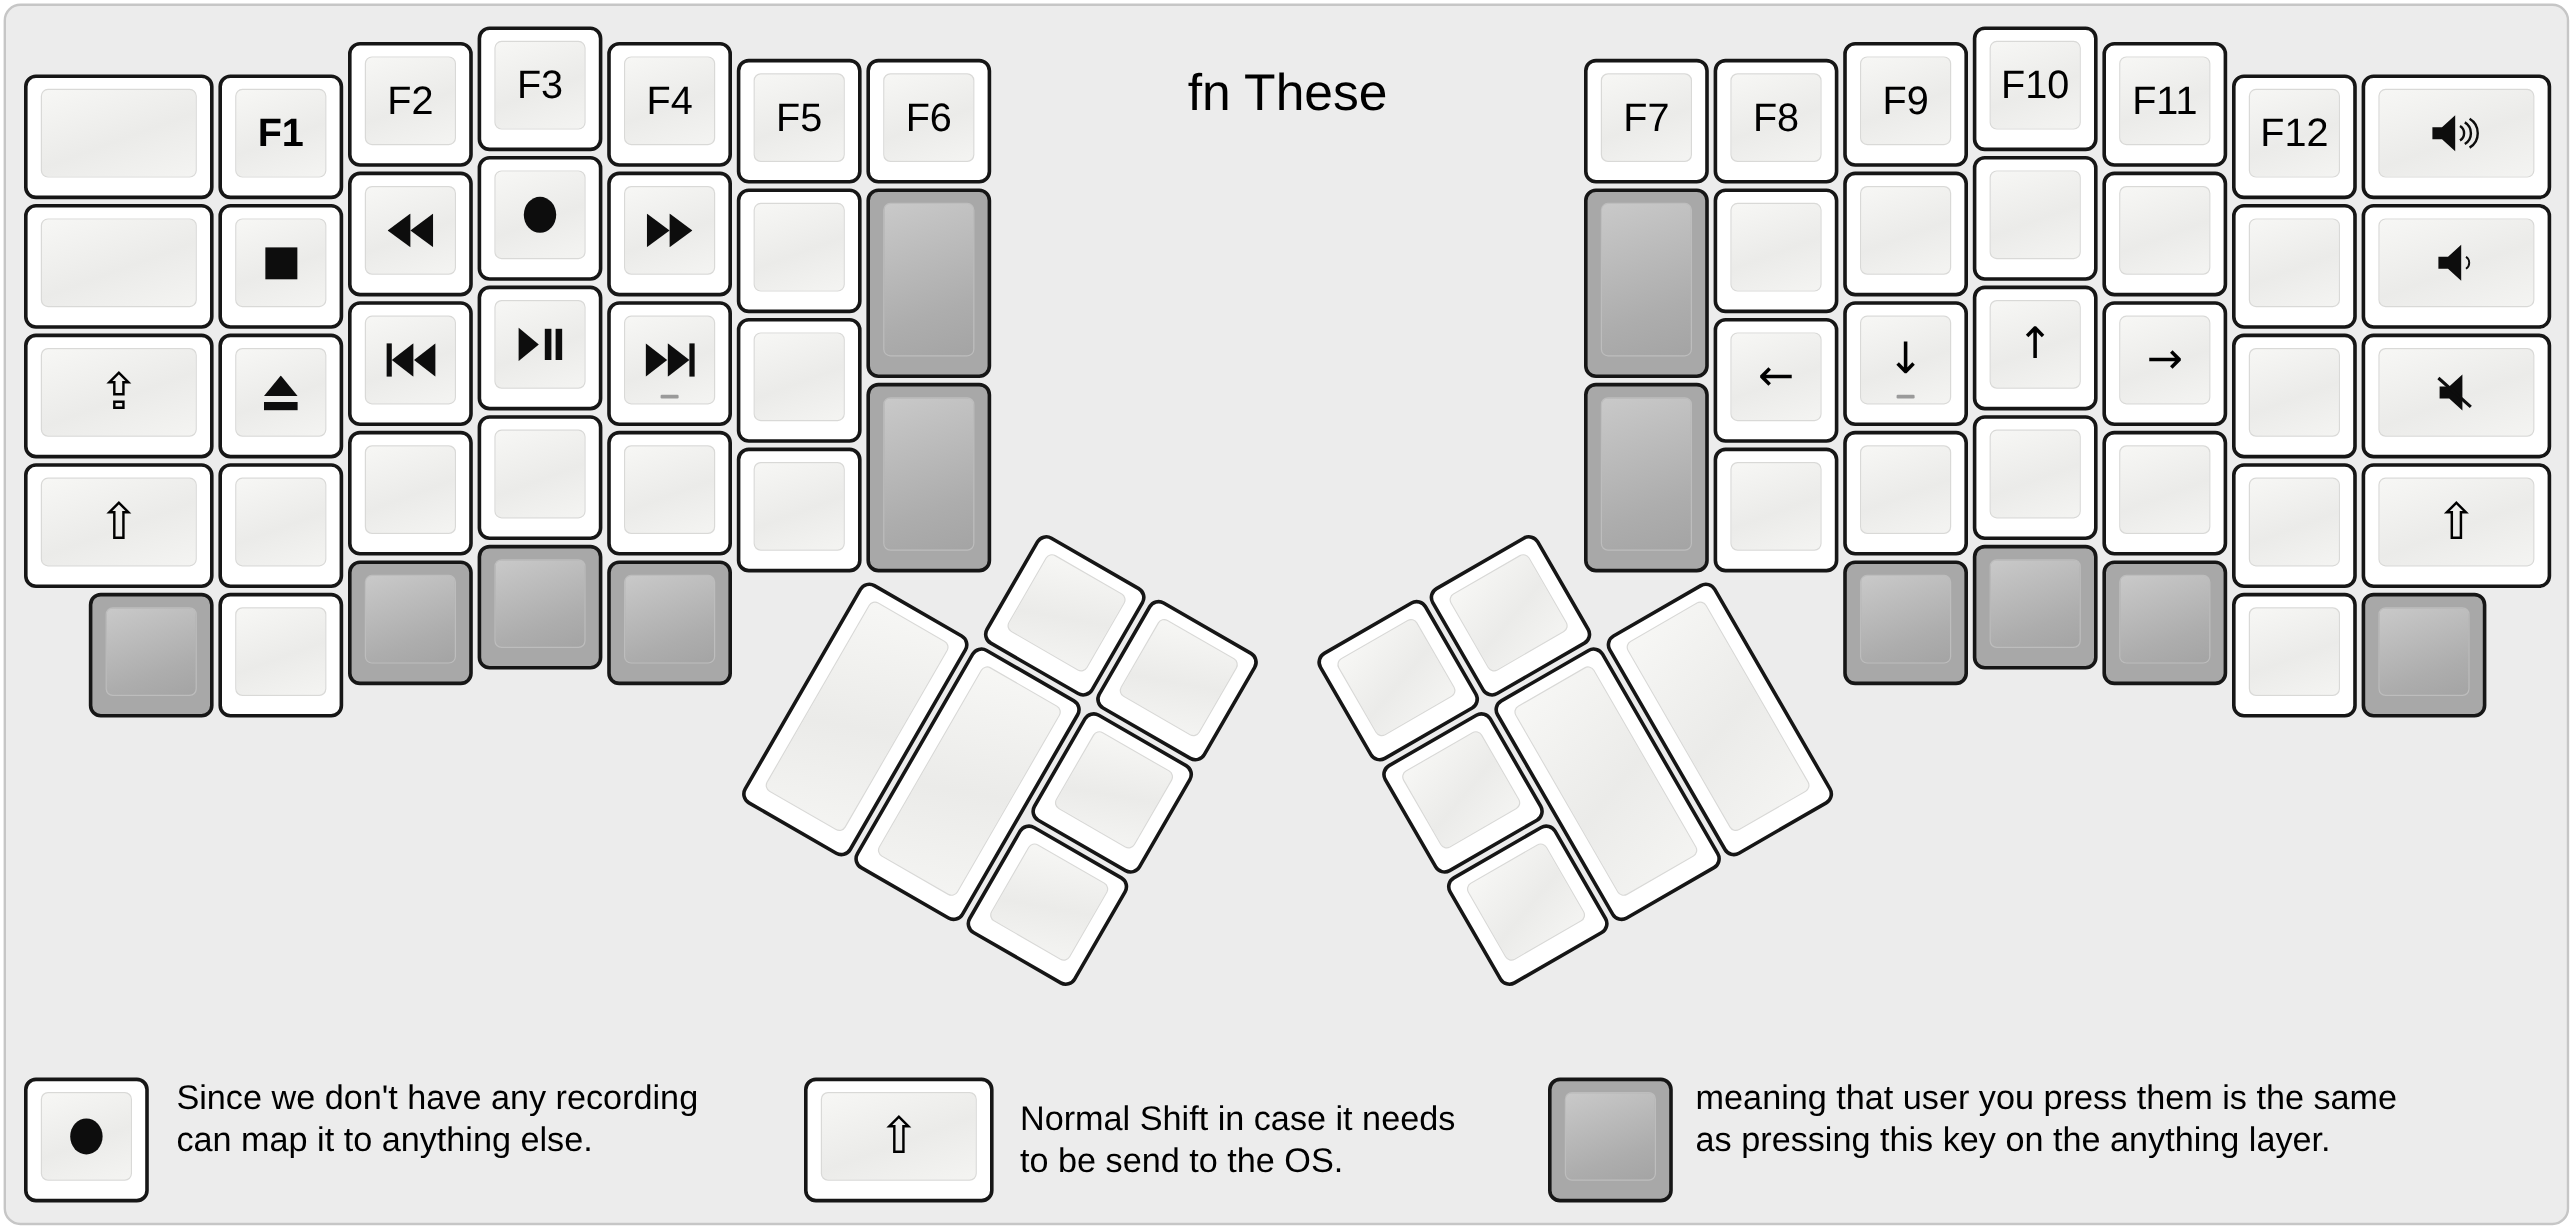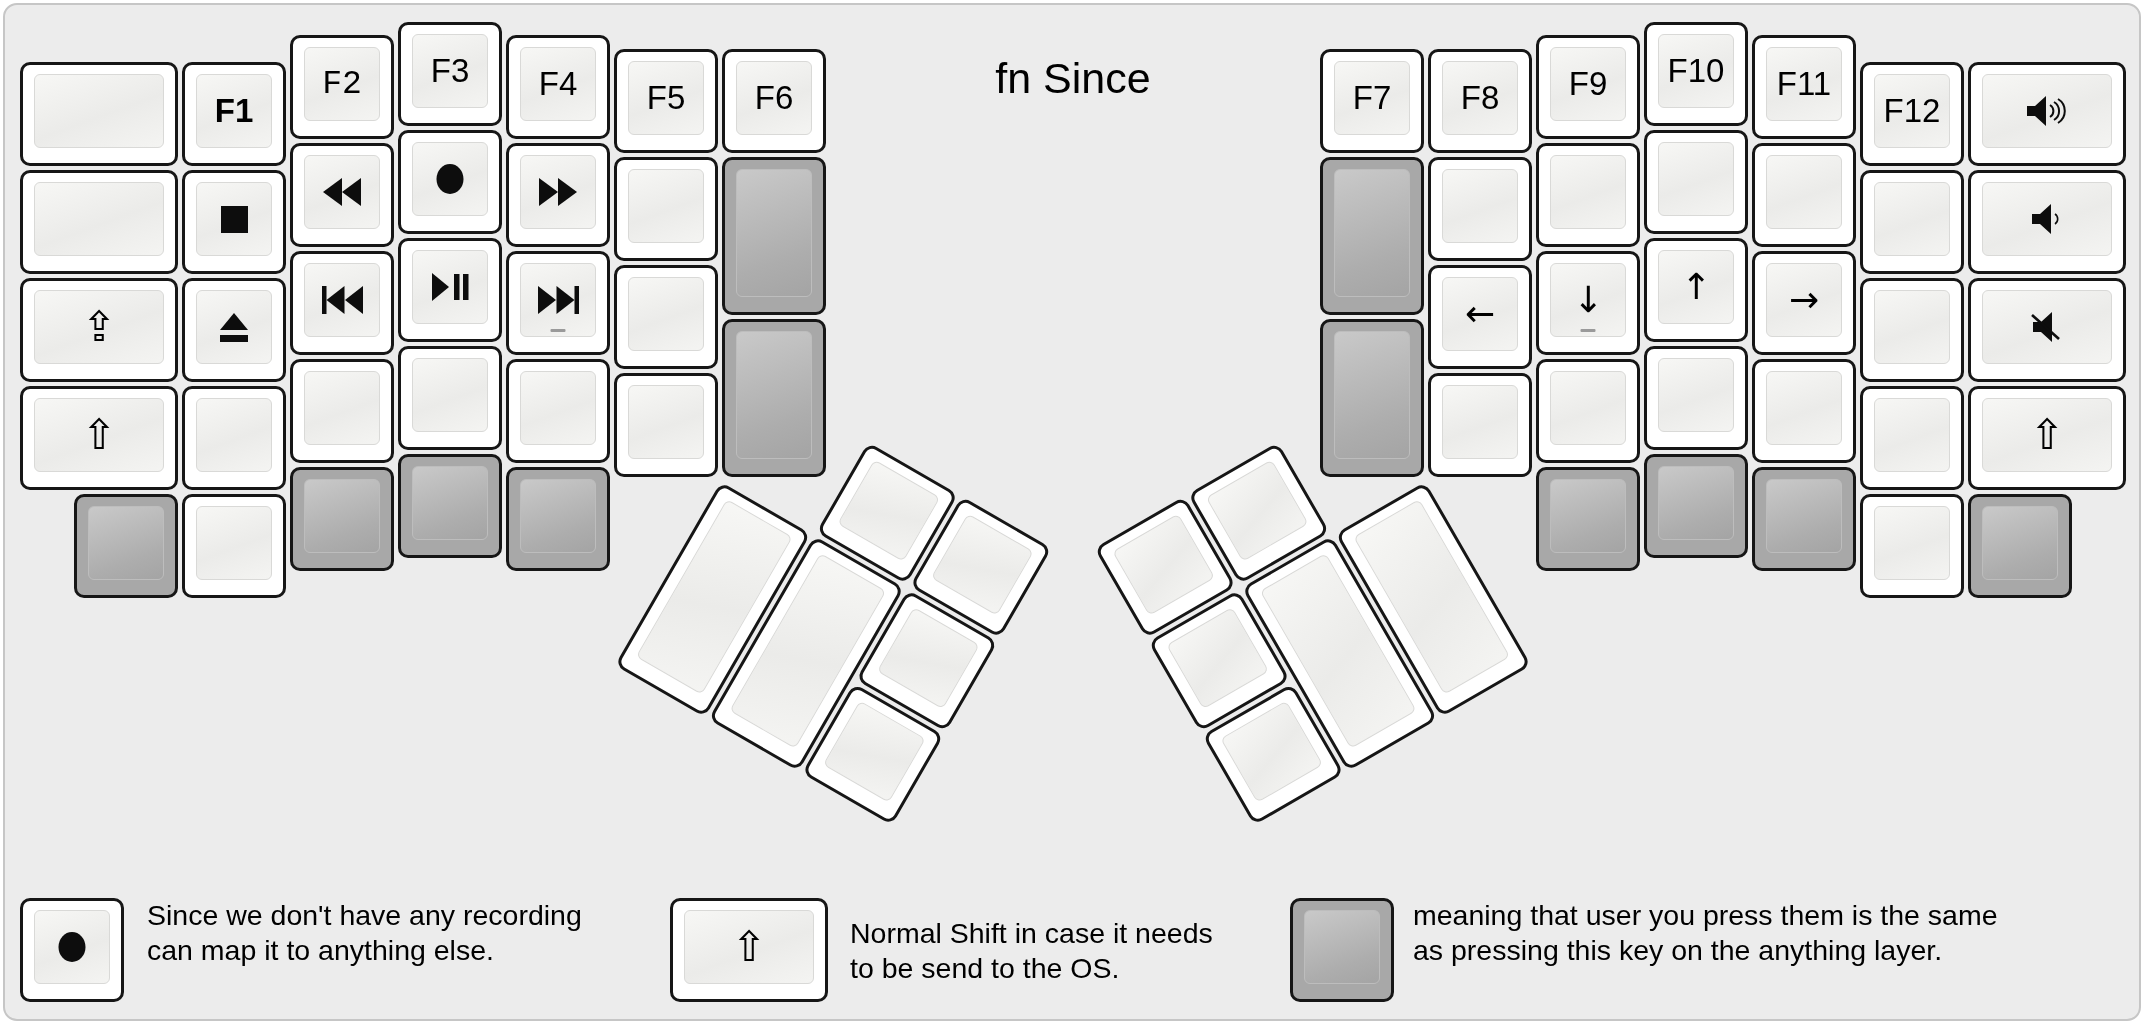--- a/index.html
+++ b/index.html
@@ -28,36 +28,36 @@
   .cluster{position:absolute;width:0;height:0;}
   .icon{display:flex;align-items:center;justify-content:center;}
   
   .legend-text{position:absolute;font-size:28.5px;line-height:35px;color:#000;}
 </style>
 </head>
 <body>
 
 <div id="stage">
   <div class="board"></div>
-  <div class="title">fn Since</div>
+  <div class="title">fn These</div>
 
   <div id="key-layer">
       <div class="key white" style="left: 18px; top: 60px; width: 162px; height: 108px;">
         <div class="cap">
           <div class="surf"></div>
         </div>
       </div>
       <div class="key white" style="left: 180px; top: 60px; width: 108px; height: 108px; font-weight: bold;">
         <div class="cap">
           <div class="surf">
             <span class="klabel">F1</span>
           </div>
         </div>
       </div>
-      <div class="key white" style="left: 288px; top: 33px; width: 108px; height: 108px; font-family: Liberation Mono, monospace;">
+      <div class="key white" style="left: 288px; top: 33px; width: 108px; height: 108px;">
         <div class="cap">
           <div class="surf">
             <span class="klabel">F2</span>
           </div>
         </div>
       </div>
       <div class="key white" style="left: 396px; top: 20px; width: 108px; height: 108px;">
         <div class="cap">
           <div class="surf">
             <span class="klabel">F3</span>

